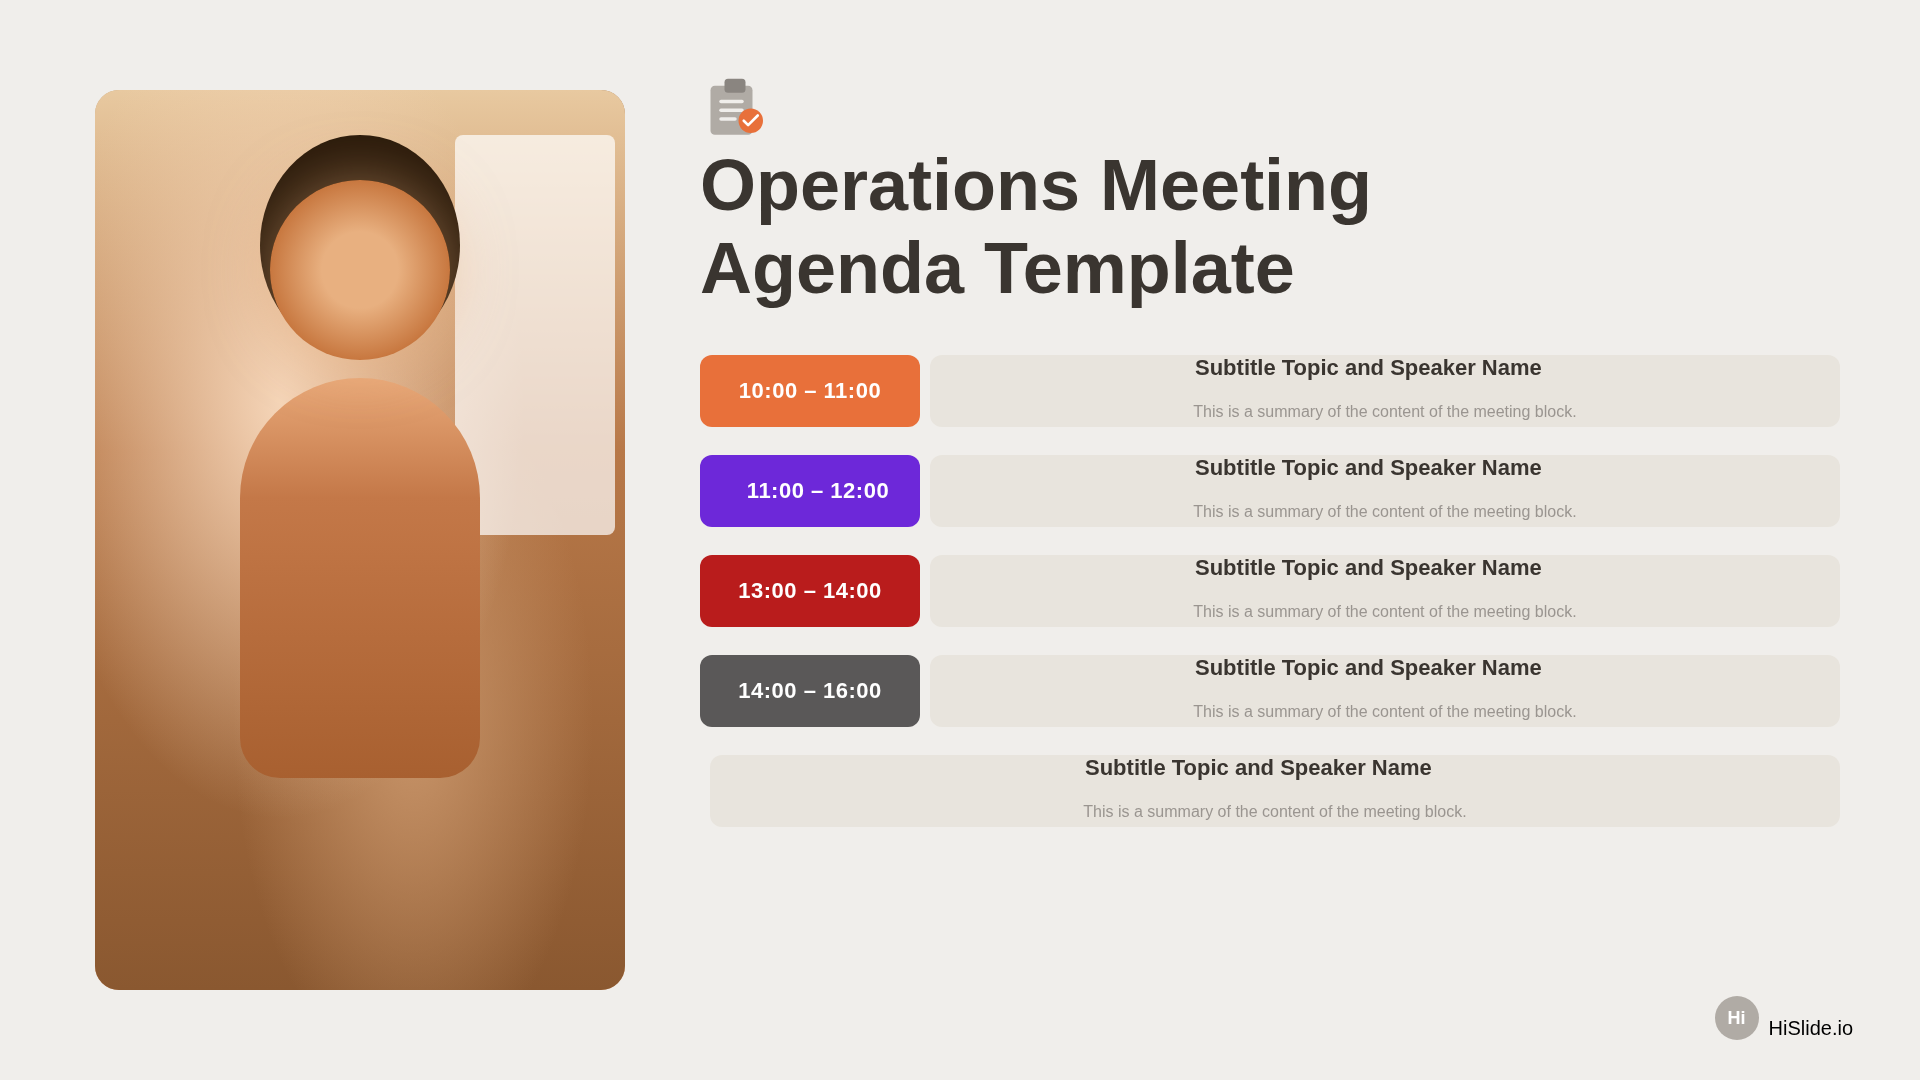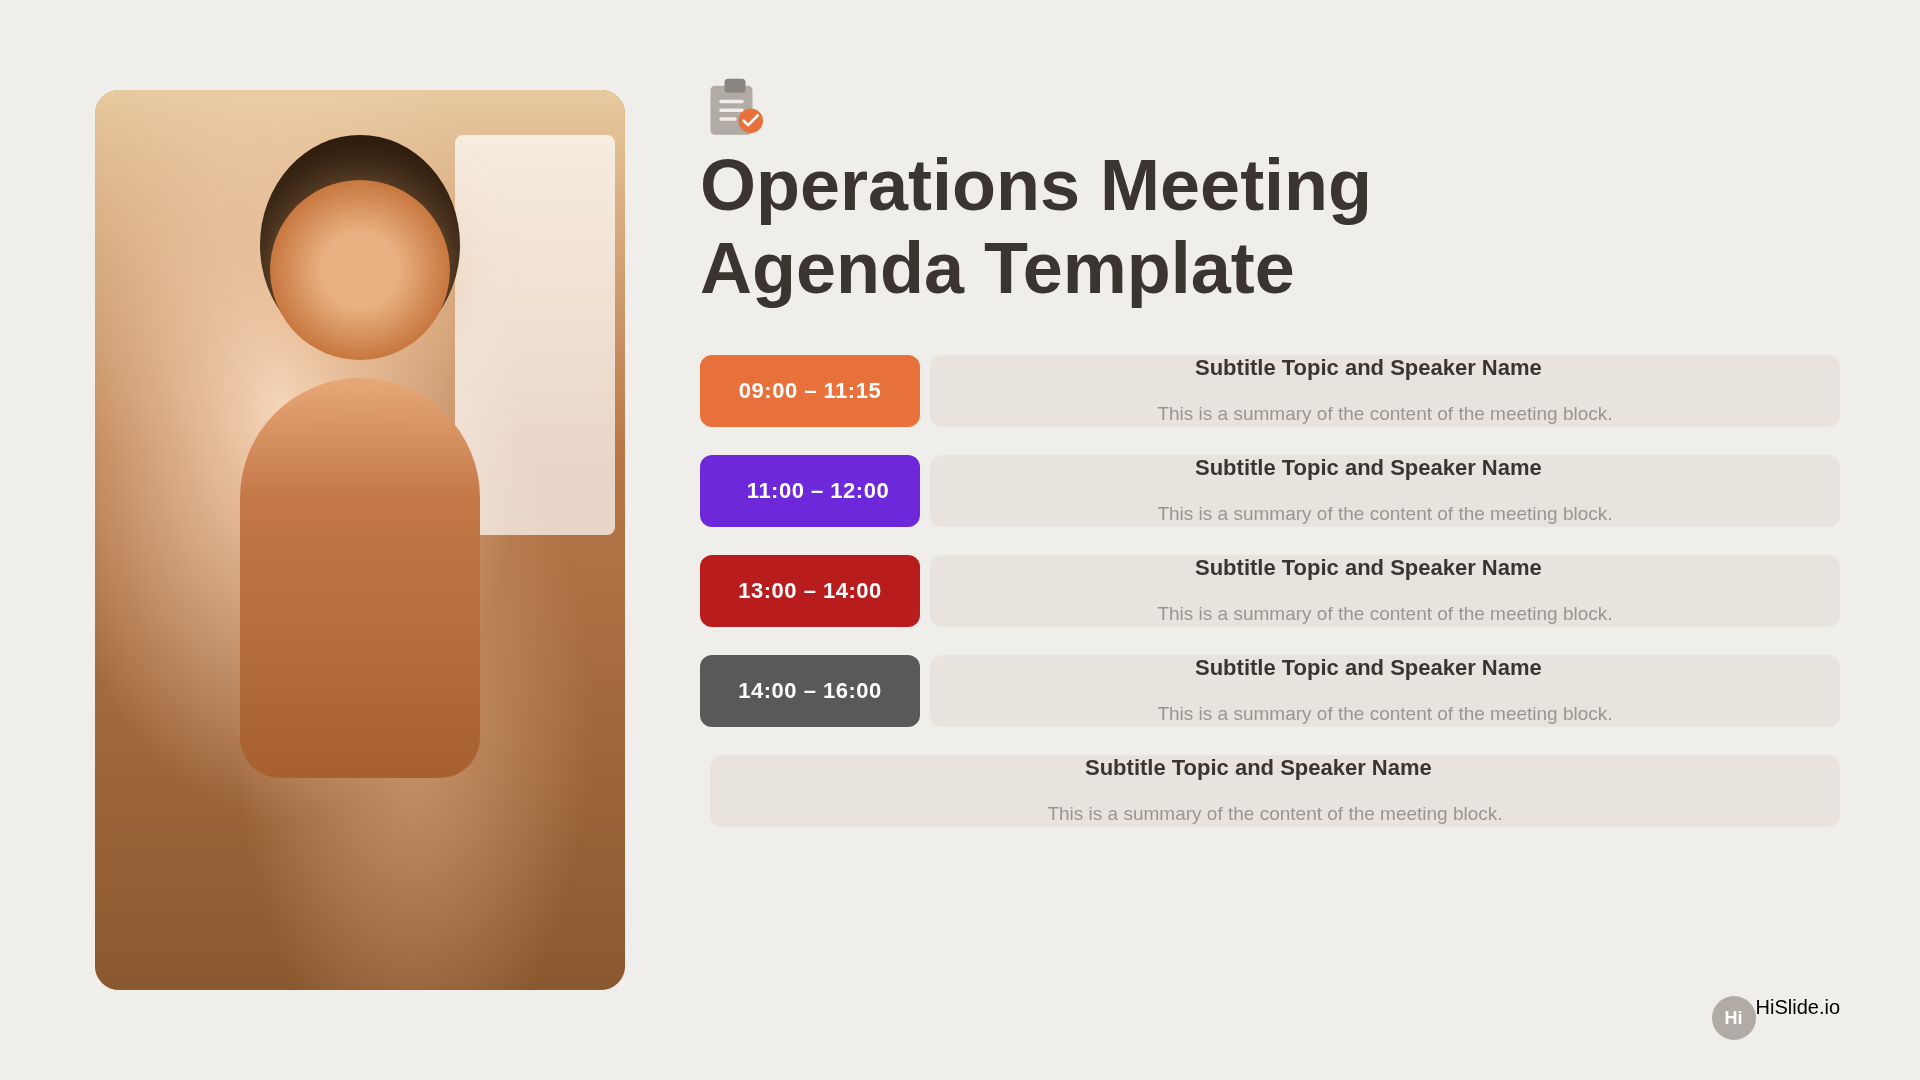--- a/index.html
+++ b/index.html
@@ -166,33 +166,34 @@
 
     .subtitle-text {
       font-size: 22px;
       font-weight: 700;
       color: #3a3530;
       min-width: 380px;
       flex-shrink: 0;
     }
 
     .summary-text {
-      font-size: 19px;
+      font-size: 16px;
       color: #9a9590;
       line-height: 1.4;
       flex: 1;
     }
 
     
     .branding {
       position: absolute;
       bottom: 40px;
-      right: 80px;
-      display: flex;
-      align-items: flex-start;
+      right: 67px;
+      display: flex;
+      align-items: flex-end;
+      gap: 10px;
     }
 
     .brand-circle {
       width: 44px;
       height: 44px;
       border-radius: 50%;
       background-color: #b0aba5;
       display: flex;
       align-items: center;
       justify-content: center;
@@ -242,21 +243,21 @@
         <circle cx="58" cy="58" r="14" fill="#e8703a"></circle>
         <polyline points="50,58 55,63 66,52" stroke="white" stroke-width="3" stroke-linecap="round" stroke-linejoin="round" fill="none"></polyline>
       </svg>
     </div>
 
     <h1 class="page-title" style="white-space: pre-line;">Operations Meeting
 Agenda Template</h1>
 
     <div class="agenda-list">
     <div class="agenda-row">
-          <div class="time-badge orange">09:00 – 11:15</div>
+          <div class="time-badge orange">10:00 – 11:00</div>
           <div class="row-content">
             <span class="subtitle-text">Subtitle Topic and Speaker Name</span>
             <span class="summary-text">This is a summary of the content of the meeting block.</span>
           </div>
         </div>
         <div class="agenda-row">
           <div class="time-badge purple">11:00 – 12:00</div>
           <div class="row-content">
             <span class="subtitle-text">Subtitle Topic and Speaker Name</span>
             <span class="summary-text">This is a summary of the content of the meeting block.</span>

